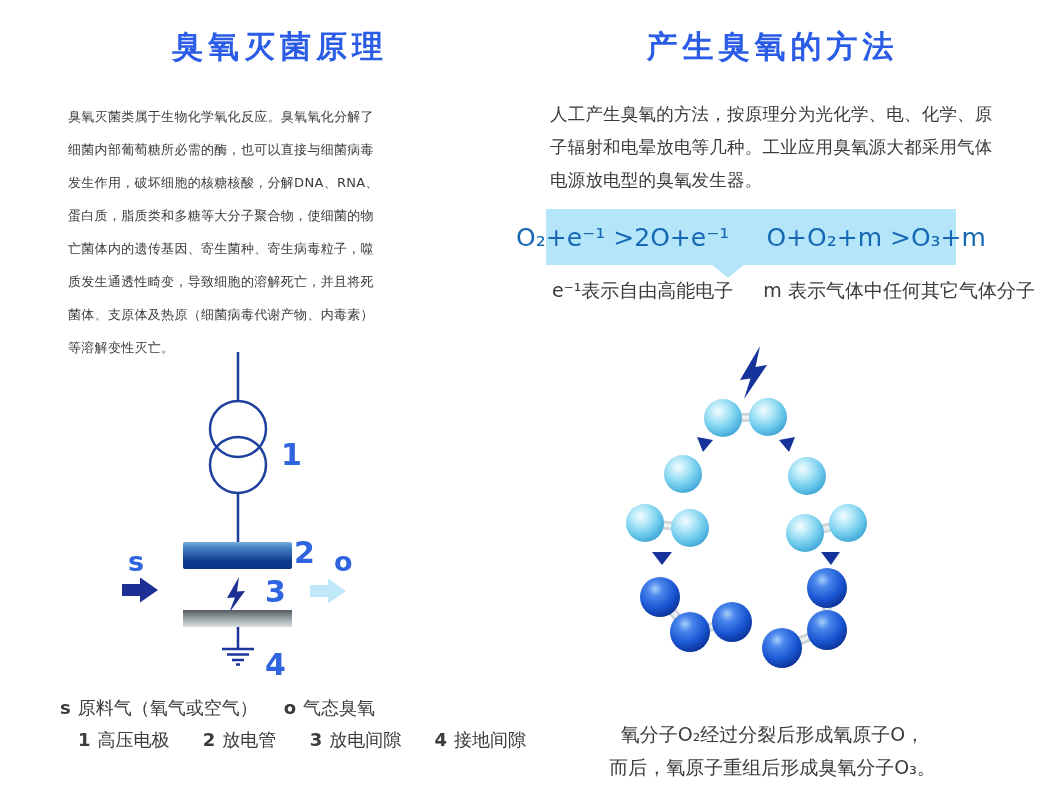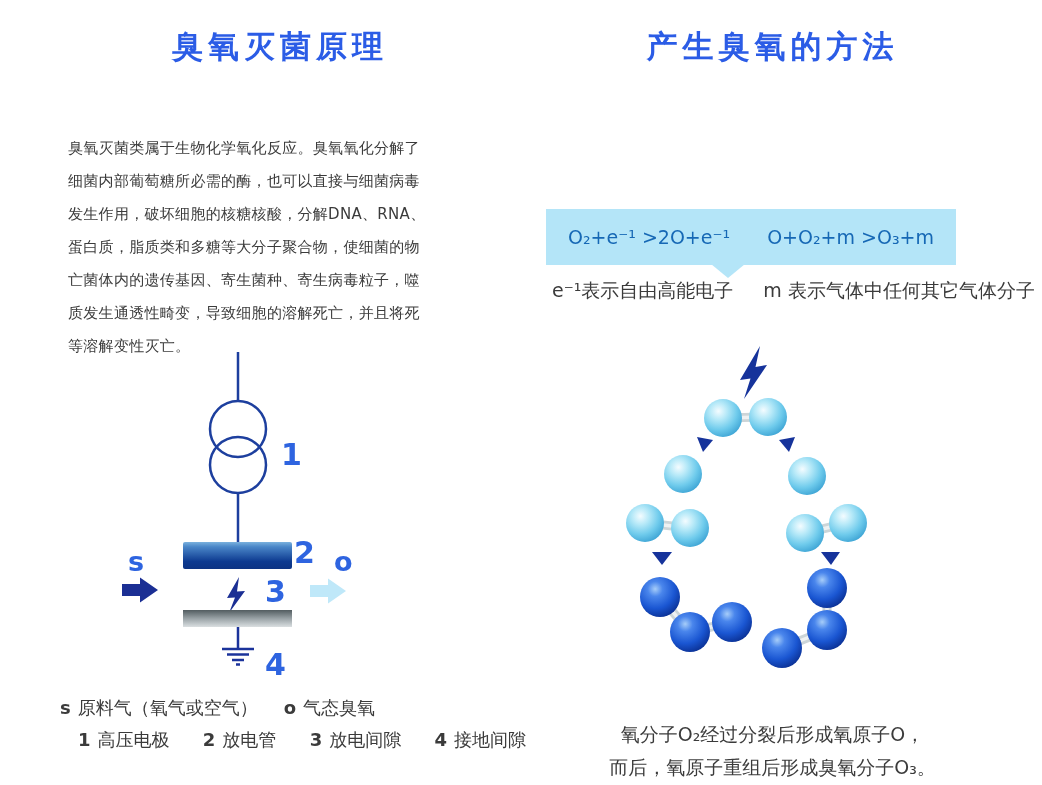--- a/index.html
+++ b/index.html
@@ -8,26 +8,26 @@
     font-family:"DejaVu Sans",sans-serif;color:#3b3b3b;overflow:hidden;
   }
   .title{
     position:absolute;color:#2b5ce6;font-weight:bold;font-size:31px;
     letter-spacing:5px;text-align:center;white-space:nowrap;
   }
   #left-title{left:60px;top:26px;width:440px;}
   #right-title{left:545px;top:26px;width:455px;}
   .para{position:absolute;color:#3b3b3b;}
   .para .line{white-space:nowrap;}
-  #left-para{left:68px;top:100px;width:450px;font-size:15px;line-height:33px;letter-spacing:0.3px;margin-top:32px;}
+  #left-para{left:68px;top:100px;width:450px;font-size:13px;line-height:33px;letter-spacing:0.3px;}
   #right-para{left:550px;top:98px;width:452px;font-size:17.5px;line-height:33px;letter-spacing:0.2px;}
   #formula-box{
     position:absolute;left:546px;top:209px;width:410px;height:56px;
     background:#b4e5f8;display:flex;align-items:center;justify-content:center;
-    gap:37px;color:#1668b5;font-size:19px;white-space:nowrap;
+    gap:37px;color:#1668b5;font-size:25px;white-space:nowrap;
   }
   #formula-notch{
     position:absolute;left:711px;top:264px;width:0;height:0;
     border-left:17px solid transparent;border-right:17px solid transparent;
     border-top:14px solid #b4e5f8;
   }
   #formula-notes{
     position:absolute;left:552px;top:278px;font-size:19px;color:#3b3b3b;
     display:flex;gap:30px;white-space:nowrap;
   }
@@ -58,23 +58,29 @@
   <div class="title" id="left-title">臭氧灭菌原理</div>
   <div class="title" id="right-title">产生臭氧的方法</div>
 
   <div class="para" id="left-para">
     <div class="line">臭氧灭菌类属于生物化学氧化反应。臭氧氧化分解了</div>
     <div class="line">细菌内部葡萄糖所必需的酶，也可以直接与细菌病毒</div>
     <div class="line">发生作用，破坏细胞的核糖核酸，分解DNA、RNA、</div>
     <div class="line">蛋白质，脂质类和多糖等大分子聚合物，使细菌的物</div>
     <div class="line">亡菌体内的遗传基因、寄生菌种、寄生病毒粒子，噬</div>
     <div class="line">质发生通透性畸变，导致细胞的溶解死亡，并且将死</div>
+    <div class="line">菌体、支原体及热原（细菌病毒代谢产物、内毒素）</div>
     <div class="line">等溶解变性灭亡。</div>
   </div>
 
+  <div class="para" id="right-para">
+    <div class="line">人工产生臭氧的方法，按原理分为光化学、电、化学、原</div>
+    <div class="line">子辐射和电晕放电等几种。工业应用臭氧源大都采用气体</div>
+    <div class="line">电源放电型的臭氧发生器。</div>
+  </div>
 
   <div id="formula-box">
     <span>O₂+e⁻¹ &gt;2O+e⁻¹</span>
     <span>O+O₂+m &gt;O₃+m</span>
   </div>
   <div id="formula-notch"></div>
   <div id="formula-notes">
     <span>e⁻¹表示自由高能电子</span>
     <span>m 表示气体中任何其它气体分子</span>
   </div>

